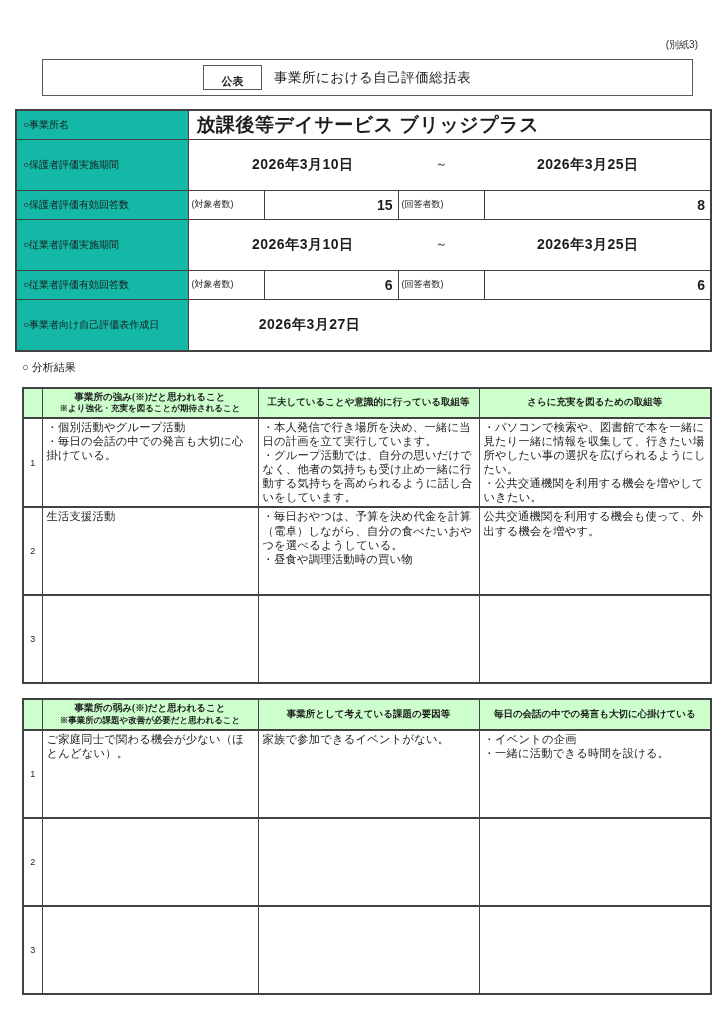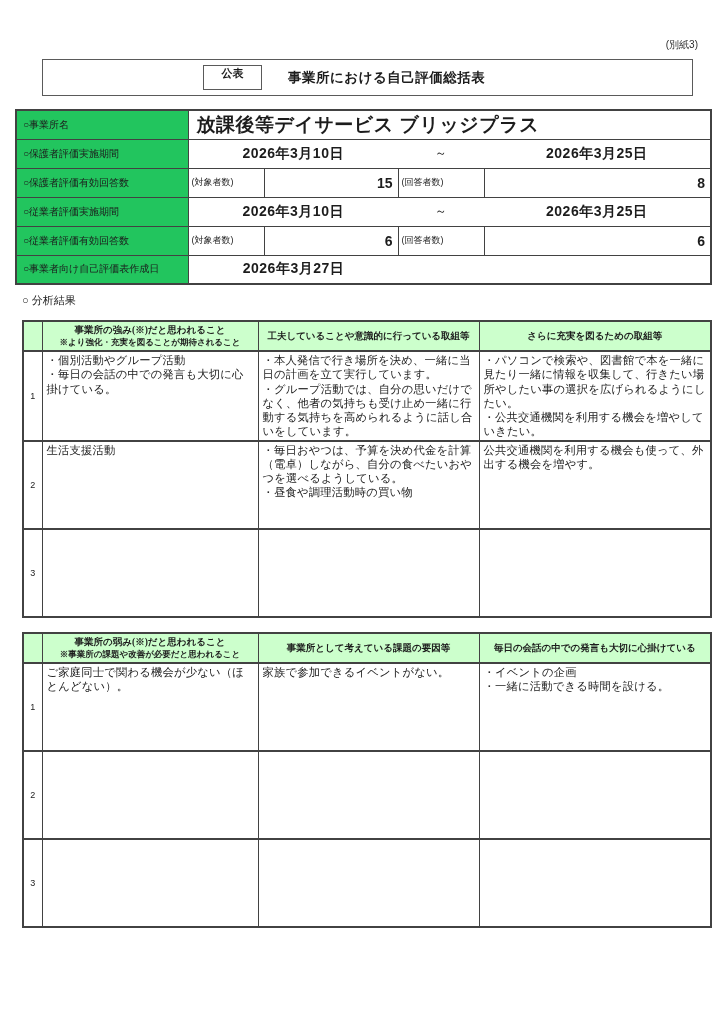--- a/index.html
+++ b/index.html
@@ -21,53 +21,53 @@
   .title-box {
     margin:7px 0 0 42px;
     width:651px; height:37px;
     border:1px solid #5a5a5a;
     display:flex; align-items:center;
   }
   .publish-box {
     margin-left:160px;
     width:59px; height:25px;
     border:1px solid #5a5a5a;
-    display:flex; align-items:flex-start; justify-content:center;
+    display:flex; align-items:flex-end; justify-content:center;
     font-size:11px; font-weight:bold;
   }
   .doc-title {
-    margin-left:26px;
-    font-size:13.5px; font-weight:bold;
+    margin-left:12px;
+    font-size:13.5px; font-weight:normal;
     letter-spacing:0.5px;
   }
 
   
   table { border-collapse:collapse; table-layout:fixed; }
   .info-table {
     margin:13px 0 0 15px;
     width:695px;
     border:2px solid #424242;
   }
   .info-table td {
     border:1px solid #424242;
     overflow:hidden;
     vertical-align:middle;
   }
   .info-table tr { height:29px; }
   .label-cell {
-    background:#22c55e;
+    background:#14b8a6;
     font-size:10px;
     padding:0 2px 0 6px;
   }
   .value-name {
     font-size:19px; font-weight:bold;
     padding-left:8px !important;
     letter-spacing:0.5px;
   }
-  .date-row-cell { padding:0 !important; }
+  .date-row-cell { padding:16px !important; }
   .date-flex { display:flex; align-items:center; width:100%; }
   .date-flex .d1 { width:210px; text-align:center; }
   .date-flex .sep { width:86px; text-align:center; font-size:12px; }
   .date-flex .d2 { width:227px; text-align:center; }
   .date-txt { font-size:14px; font-weight:600; letter-spacing:0.5px; }
   .count-label { font-size:9px; padding:0 1px 0 3px; }
   .count-value {
     font-size:14px; font-weight:600;
     text-align:right; padding-right:5px;
   }

